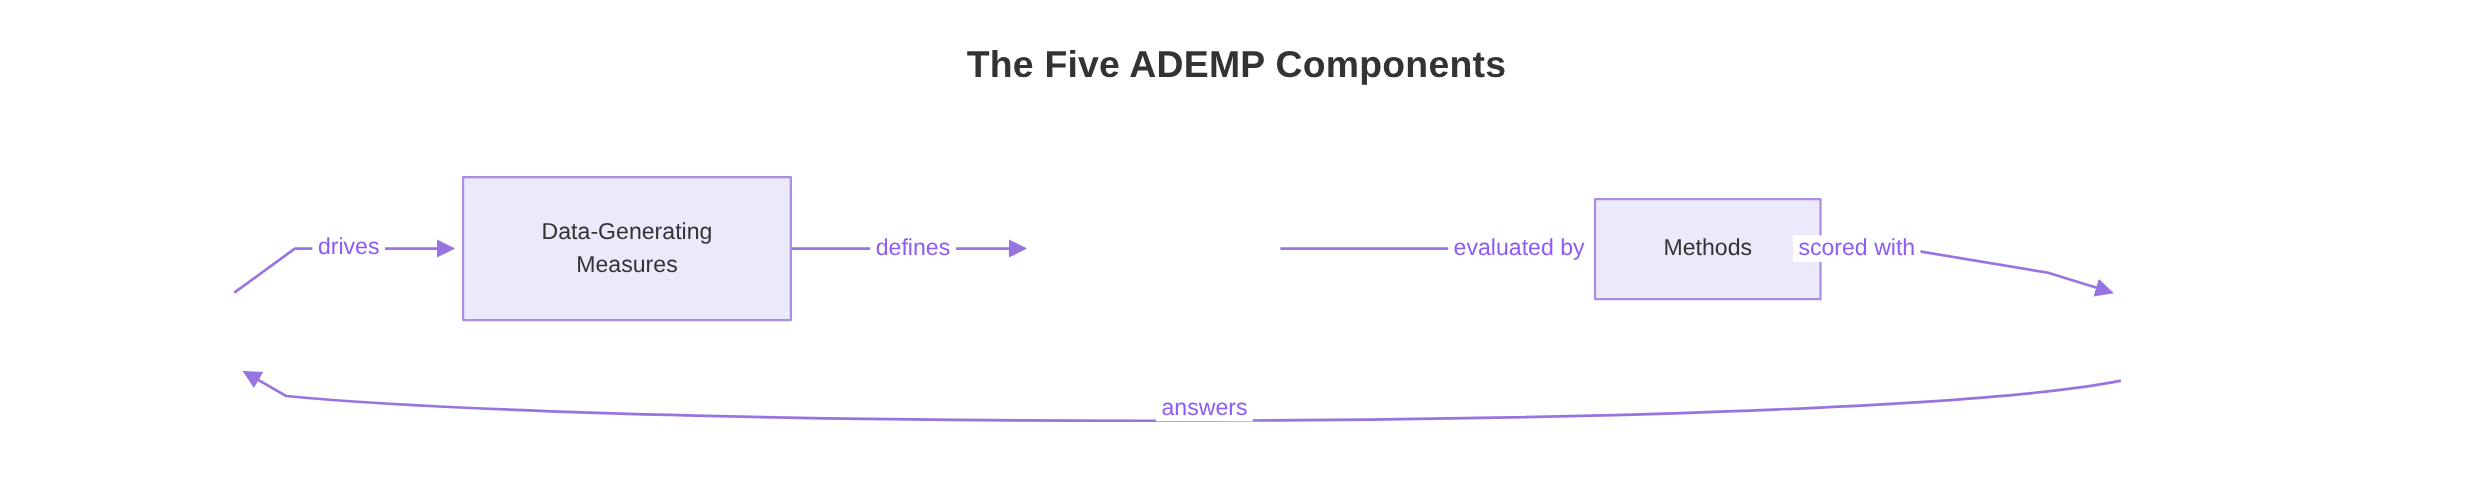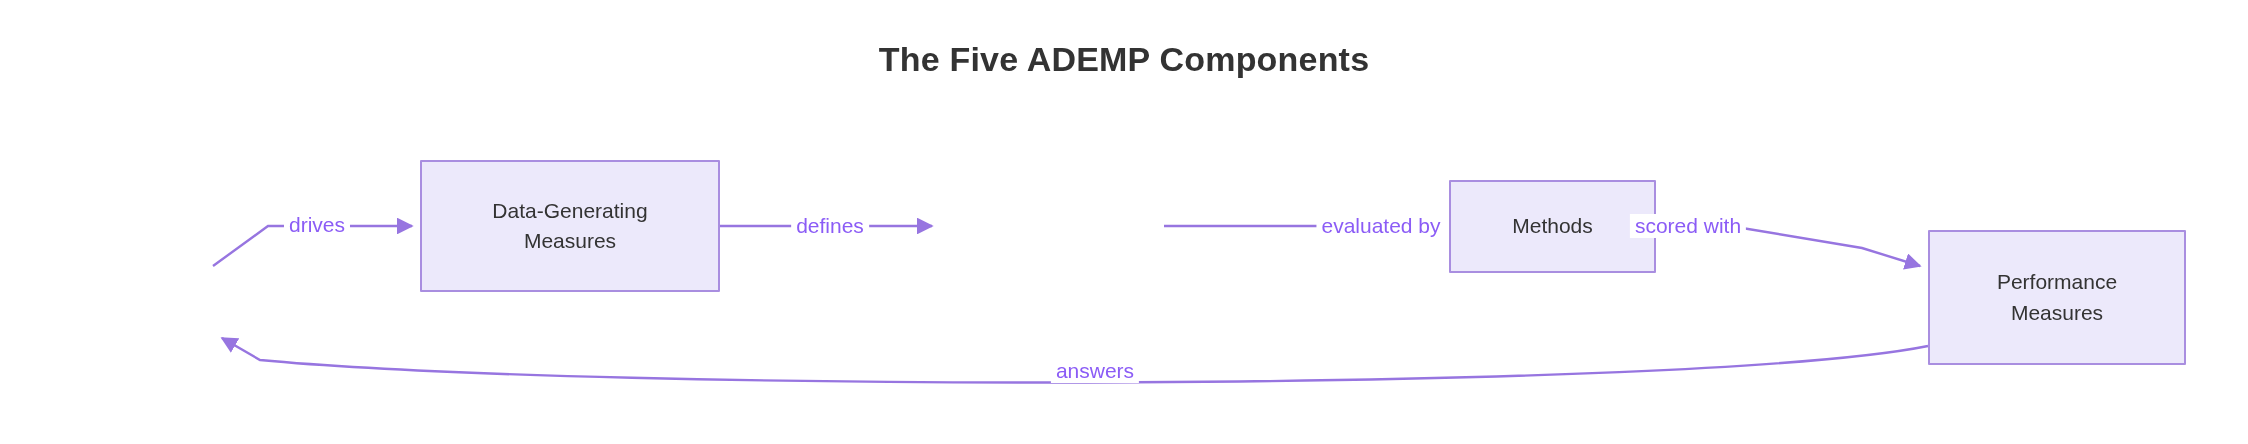--- a/index.html
+++ b/index.html
@@ -116,24 +116,20 @@
   <div class="node" id="node-dgm">
     <span class="node-label">Data-Generating
 Measures</span>
   </div>
 
 
   <div class="node" id="node-methods">
     <span class="node-label">Methods</span>
   </div>
 
-  <div class="node" id="node-pm">
-    <span class="node-label">Performance
-Measures</span>
-  </div>
 
   <div class="edge-label" id="edge-label-drives">drives</div>
 
   <div class="edge-label" id="edge-label-defines">defines</div>
 
   <div class="edge-label" id="edge-label-evaluatedby">evaluated by</div>
 
   <div class="edge-label" id="edge-label-scoredwith">scored with</div>
 
   <div class="edge-label" id="edge-label-answers">answers</div>

